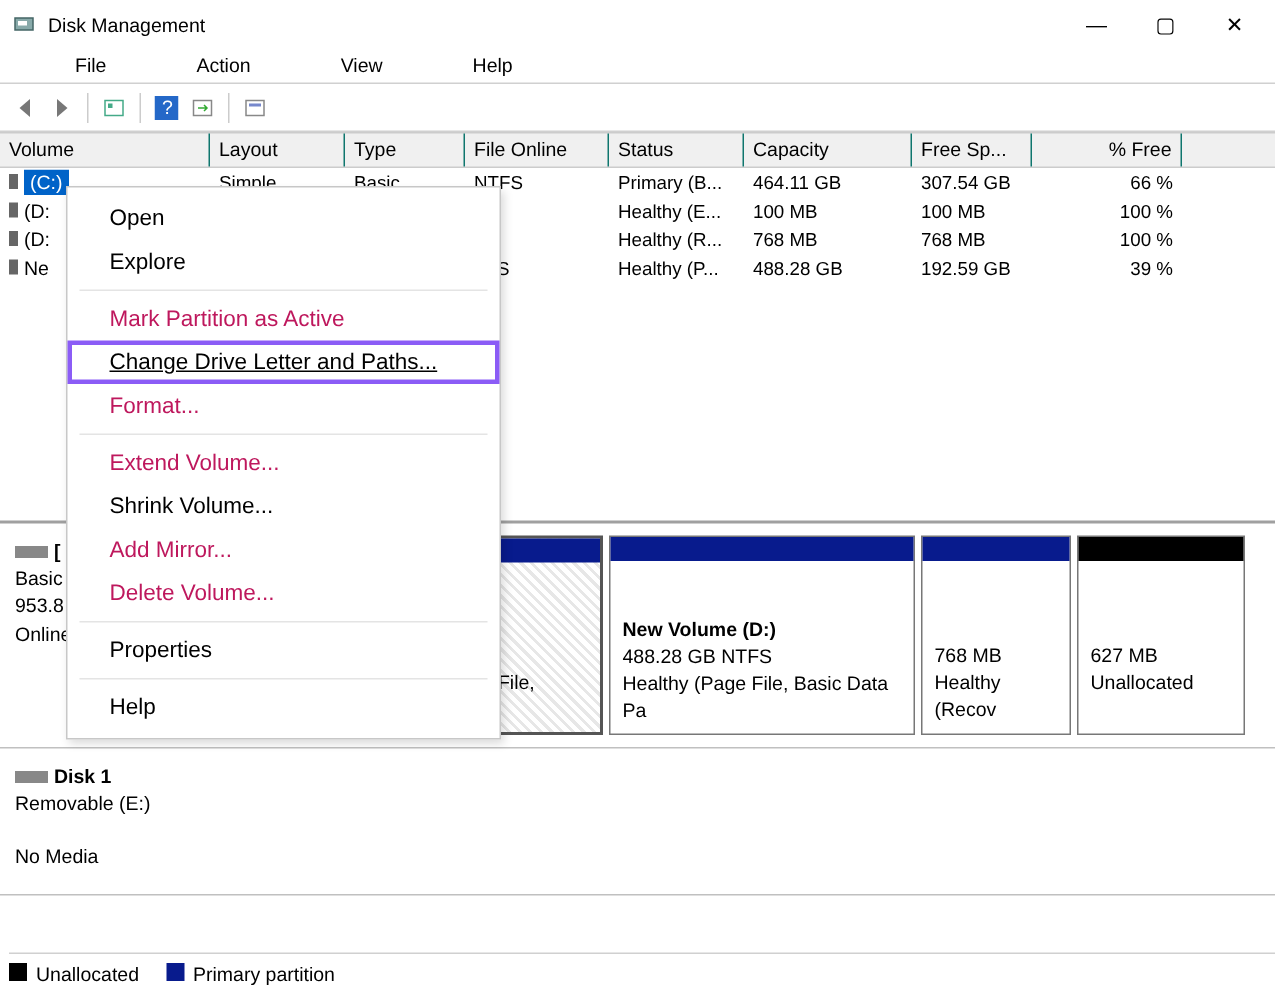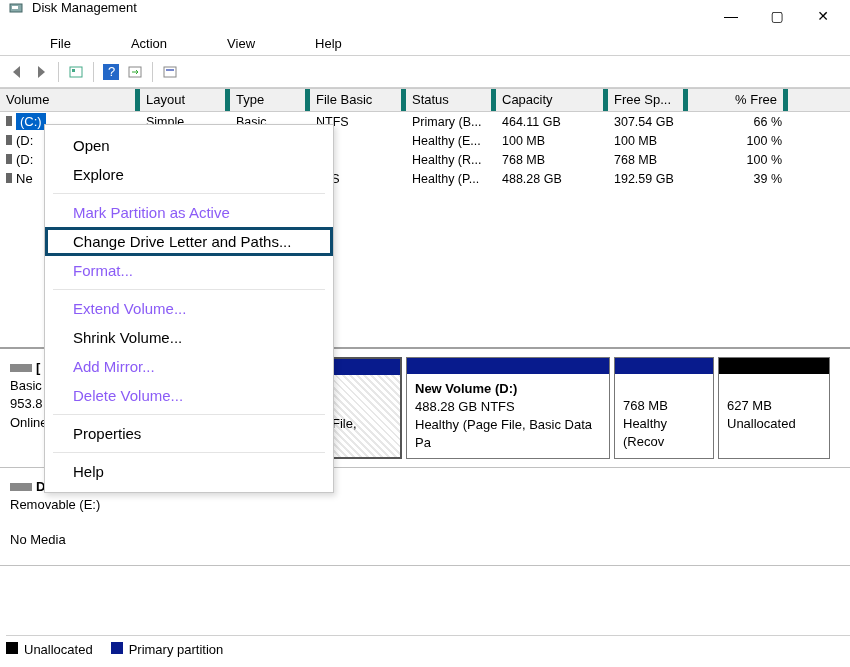--- a/index.html
+++ b/index.html
@@ -1,50 +1,50 @@
 <!DOCTYPE html>
 <html><head>
 <meta charset="utf-8">
 <style>
   * { box-sizing: border-box; font-family: "Segoe UI", Tahoma, sans-serif; font-size: 13px; }
   body { margin:0; padding:0; width:850px; height:667px; background:#fff; overflow:hidden; color:#000; position:relative; }
-  .titlebar { display:flex; align-items:flex-start; height:32px; padding:0 4px 0 8px; }
+  .titlebar { display:flex; align-items:center; height:32px; padding:0 4px 0 8px; }
   .titlebar .app-icon { width:16px; height:16px; margin-right:8px; }
   .titlebar .title { flex:1; font-size:13px; }
   .win-ctrl { width:46px; height:32px; display:flex; align-items:center; justify-content:center; font-size:14px; }
   .menubar { display:flex; gap:18px; padding:4px 8px; border-bottom:1px solid #d0d0d0; }
   .menubar span { font-size:13px;margin-left:42px; }
   .toolbar { display:flex; align-items:center; gap:2px; padding:4px 6px; border-bottom:1px solid #d0d0d0; height:32px;}
   .tb-sep { width:1px; height:20px; background:#ccc; margin:0 4px;}
   .tb-btn { width:22px; height:22px; display:flex; align-items:center; justify-content:center; border:1px solid transparent;}
   .tb-icon { width:16px; height:16px; }
   .grid-head { display:flex; background:#f0f0f0; border-top:1px solid #ccc; border-bottom:1px solid #ccc; height:24px; }
-  .grid-head .col { padding:3px 6px; border-right:5px solid #0f766e; font-size:13px; overflow:hidden; white-space:nowrap;}
+  .grid-head .col { padding:3px 6px; border-right:1px solid #0f766e; font-size:13px; overflow:hidden; white-space:nowrap;}
   .col-vol{width:140px;} .col-layout{width:90px;} .col-type{width:80px;} .col-fs{width:96px;}
   .col-status{width:90px;} .col-cap{width:112px;} .col-free{width:80px;} .col-pct{width:100px;text-align:right;}
   .grid-body { height:235px; overflow:hidden; }
   .row { display:flex; height:19px; align-items:center;}
   .row .cell { padding:1px 6px; font-size:12.5px; overflow:hidden; white-space:nowrap;}
   .vol-icon { width:6px; height:10px; background:#666; display:inline-block; margin-right:4px;}
   .row.sel .cell.col-vol span.volname { background:#0063c8; color:#fff; padding:1px 4px;}
   .ctx { position:absolute; top:124px; left:44px; width:290px; background:#fff; border:1px solid #c7c7c7; box-shadow:2px 3px 6px rgba(0,0,0,.15); padding:6px 0; z-index:50;}
   .ctx .mi { padding:6px 28px; font-size:15px; }
-  .ctx .mi.disabled { color:#8b5cf6;}
+  .ctx .mi.disabled { color:#be185d;}
   .ctx .sep { height:1px; background:#e4e4e4; margin:4px 8px;}
-  .ctx .mi.hl { border:3px solid #0c4a6e; padding:3px 25px;}
+  .ctx .mi.hl { border:3px solid #8b5cf6; padding:3px 25px;text-decoration:underline;}
   .bottom-area { border-top:2px solid #a0a0a0; }
   .disk-row { display:flex; min-height:108px; border-bottom:1px solid #c0c0c0; }
   .disk-label { width:126px; padding:10px 10px; font-size:12.5px; line-height:1.4; }
   .disk-label .dname { font-weight:700; }
   .disk-icon { width:22px; height:8px; background:#888; display:inline-block; margin-right:4px;}
   .part-strip { flex:1; display:flex; padding:8px 4px; gap:4px;}
   .part { border:1px solid #777; display:flex; flex-direction:column; }
   .part .bar { height:16px; background:#081b8d;}
   .part.black .bar { background:#000;}
-  .part .body { flex:1; padding:6px 8px; font-size:12.5px; line-height:1.35; overflow:hidden;}
+  .part .body { flex:1; padding:6px 8px; font-size:12.5px; line-height:1.35; overflow:hidden;margin-top:31px;}
   .part .body .pname { font-weight:700;}
   .hatch { background-image: repeating-linear-gradient(45deg,#e7e7e7,#e7e7e7 2px,#fff 2px,#fff 5px); border:1px solid #bbb; }
   .part.sel { border:2px solid #555; }
   .legend { position:absolute; bottom:4px; left:6px; display:flex; align-items:center; gap:18px; font-size:13px; padding:6px 0; width:100%; border-top:1px solid #d0d0d0; }
   .sw { width:12px; height:12px; display:inline-block; margin-right:6px;}
   .sw.black{background:#000;} .sw.blue{background:#081b8d;}
 </style>
 </head>
 <body>
 
@@ -103,21 +103,21 @@
         <rect x="2" y="3" width="12" height="10" fill="none" stroke="#888"></rect>
         <rect x="4" y="5" width="8" height="2" fill="#78c"></rect>
       </svg>
     </div>
 </div>
 
 <div class="grid-head">
   <div class="col col-vol">Volume</div>
   <div class="col col-layout">Layout</div>
   <div class="col col-type">Type</div>
-  <div class="col col-fs">File Basic</div>
+  <div class="col col-fs">File Online</div>
   <div class="col col-status">Status</div>
   <div class="col col-cap">Capacity</div>
   <div class="col col-free">Free Sp...</div>
   <div class="col col-pct">% Free</div>
 </div>
 
 <div class="grid-body" id="grid">
     <div class="row sel">
       <div class="cell col-vol"><span class="vol-icon"></span><span class="volname">(C:)</span></div>
       <div class="cell col-layout">Simple</div>

